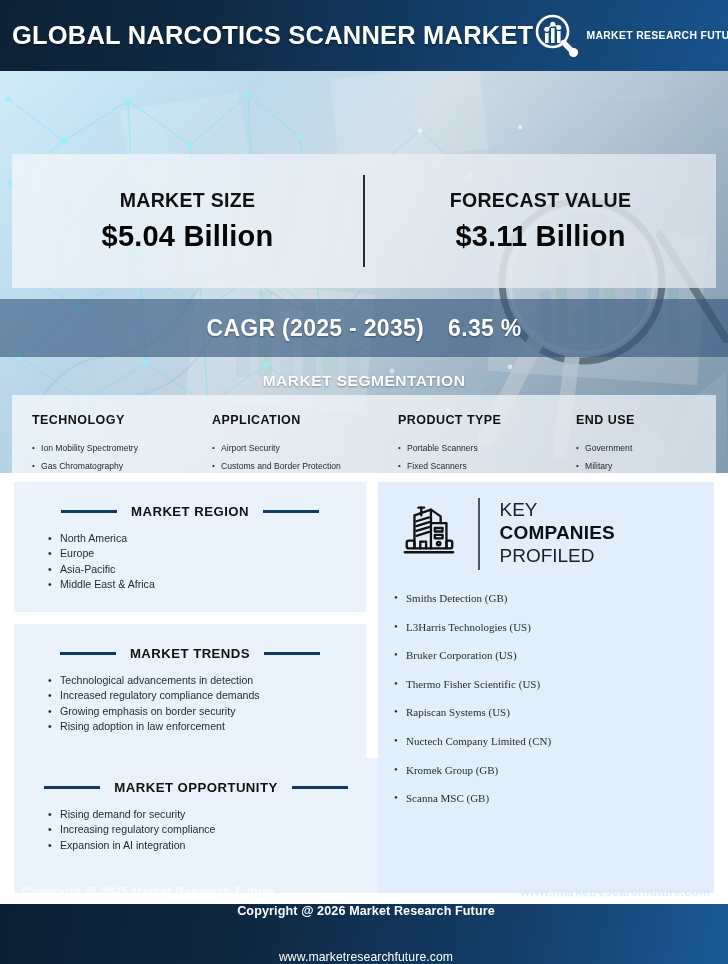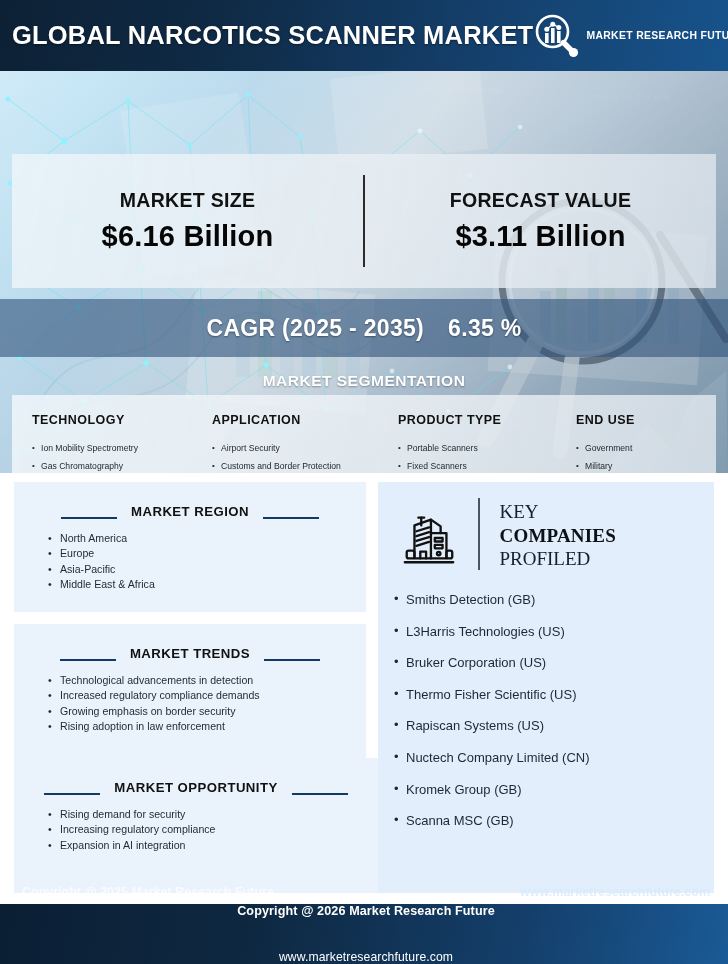--- a/index.html
+++ b/index.html
@@ -114,49 +114,49 @@
   .card {
     position: absolute;
     background: #eaf3fc;
   }
   .card-left1 { left: 14px; top: 9px; width: 352px; height: 130px; }
   .card-left2 { left: 14px; top: 151px; width: 352px; height: 134px; }
   .card-left3 { left: 14px; top: 285px; width: 364px; height: 135px; }
   .card-right { left: 378px; top: 9px; width: 336px; height: 411px; background: #e2eefb; }
 
   .card-title-row {
-    display: flex; align-items: flex-end; justify-content: center; gap: 14px;
+    display: flex; align-items: center; justify-content: center; gap: 14px;
     padding-top: 22px;
   }
   .rule { width: 56px; height: 2.5px; background: #123a66; }
   .card-title {
     font-size: 13.2px; font-weight: bold; color: #111; letter-spacing: .45px;
     white-space: nowrap;
   }
   .card-list { list-style: none; margin: 12px 0 0 34px; }
   .card-list li {
     font-size: 10.6px; color: #1c2833; line-height: 1.45;
     padding-left: 12px; position: relative;
   }
   .card-list li::before {
     content: "\2022"; position: absolute; left: 0; top: 0; color: #1c2833;
   }
 
   
-  .kc-head { display: flex; align-items: flex-end; padding: 16px 0 0 20px; font-family: Liberation Serif, serif; }
+  .kc-head { display: flex; align-items: flex-start; padding: 16px 0 0 20px; }
   .kc-icon { width: 62px; height: 62px; flex: 0 0 62px; }
   .kc-divider { width: 1.5px; height: 72px; background: #4a5560; margin: 0 20px 0 18px; }
   .kc-words { line-height: 1.22; }
   .kc-w1 { font-size: 19px; color: #17202a; }
   .kc-w2 { font-size: 19px; color: #0b1117; font-weight: bold; letter-spacing: .2px; }
   .kc-w3 { font-size: 19px; color: #17202a; }
   .kc-list { list-style: none; margin: 22px 0 0 16px; }
   .kc-list li {
-    font-size: 13px; color: #1c2833; margin-bottom: 16.6px;
-    padding-left: 12px; position: relative;
+    font-size: 11px; color: #1c2833; margin-bottom: 16.6px;
+    padding-left: 12px; position: relative; font-family: Liberation Serif, serif;
   }
   .kc-list li::before { content: "\2022"; position: absolute; left: 0; top: -1px; }
 
   
   .ghost {
     position: absolute; top: 885px; height: 20px;
     font-size: 12.5px; font-weight: bold; color: rgba(255,255,255,.72);
     white-space: nowrap;
   }
   .ghost-left { left: 22px; }
@@ -316,21 +316,21 @@
       <circle cx="118" cy="92" r="80" fill="rgba(255,255,255,0.10)" stroke="#2b3a46" stroke-width="7"></circle>
       <circle cx="118" cy="92" r="72" fill="none" stroke="rgba(255,255,255,0.45)" stroke-width="3"></circle>
       <path d="M72 152 L22 250" stroke="#c9d3da" stroke-width="17" stroke-linecap="round" opacity="0.85"></path>
       <path d="M108 170 L96 262" stroke="#c9d3da" stroke-width="15" stroke-linecap="round" opacity="0.8"></path>
       <path d="M196 46 L262 150" stroke="#1a222a" stroke-width="8" stroke-linecap="round" opacity="0.75"></path>
     </svg>
 
     <div class="size-card">
       <div class="size-half">
         <div class="size-label">MARKET SIZE</div>
-        <div class="size-value">$6.16 Billion</div>
+        <div class="size-value">$5.04 Billion</div>
       </div>
       <div class="size-div"></div>
       <div class="size-half">
         <div class="size-label">FORECAST VALUE</div>
         <div class="size-value">$3.11 Billion</div>
       </div>
     </div>
 
     <div class="cagr-band">
       <div class="cagr-text">

